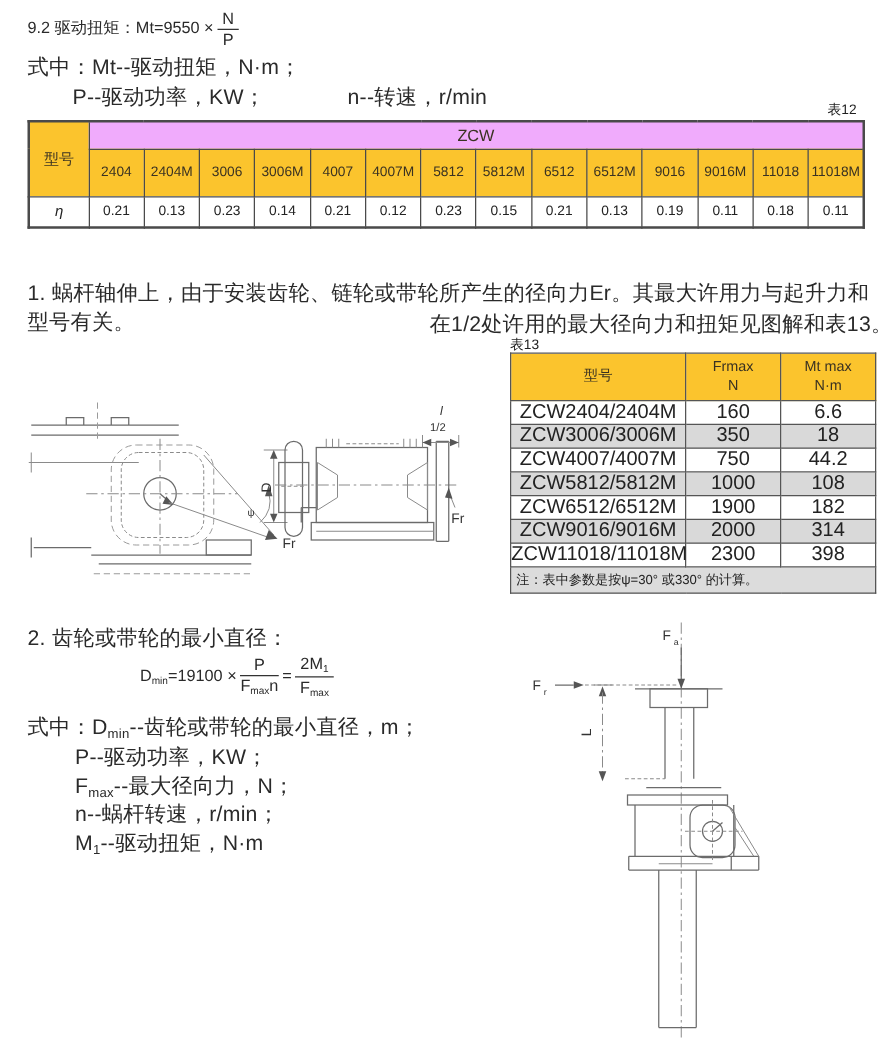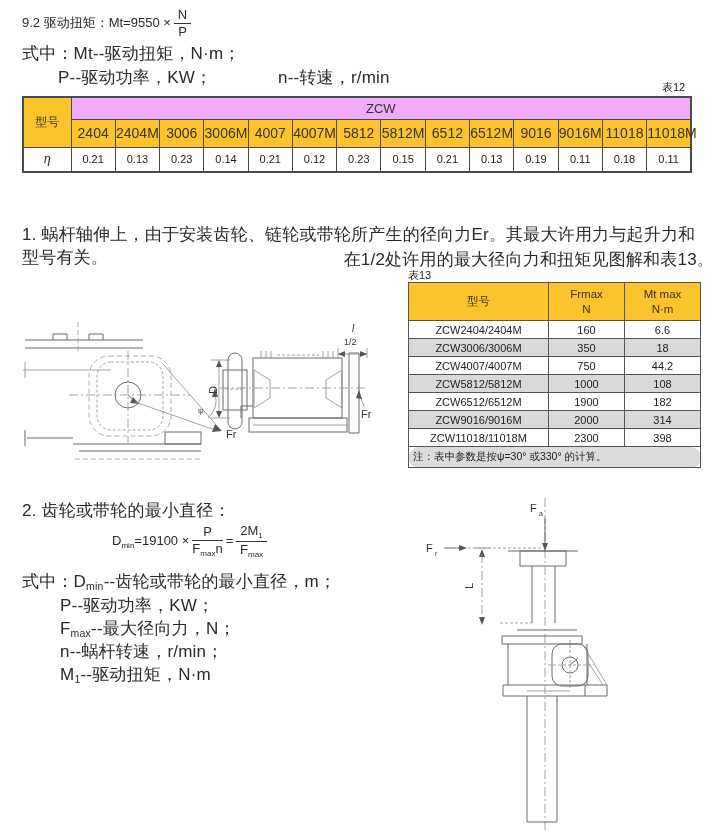--- a/index.html
+++ b/index.html
@@ -18,31 +18,31 @@
   .frac .num { display:block; border-bottom:1px solid #333; padding:0 4px 1px; }
   .frac .den { display:block; padding-top:1px; }
   .formula { font-size:13px; color:#2a2a2a; }
 
   
   table { border-collapse:collapse; table-layout:fixed; }
   #table12 { width:670px; border:2px solid #4a4a4a; }
   #table12 th, #table12 td { border:1px solid #4a4a4a; text-align:center; vertical-align:middle; font-weight:normal; }
   #table12 .zcw-cell { height:22px; font-size:13px; background:#f0abfc; color:#3a3222; }
   #table12 .model-head { width:48px; background:#FBC42D; font-size:12px; color:#3a3222; }
-  #table12 .model-cell { height:28px; font-size:14px; background:#FBC42D; color:#3a3222; }
+  #table12 .model-cell { height:38px; font-size:11px; background:#FBC42D; color:#3a3222; }
   #table12 .val-cell { height:25px; font-size:11px; background:#fff; color:#222; }
   #table12 .eta-cell { font-size:12px; font-style:italic; background:#fff; }
 
   #table13 { width:292px; border:1.5px solid #555; }
   #table13 th, #table13 td { border:1px solid #555; text-align:center; vertical-align:middle; font-weight:normal; }
   #table13 th { background:#FBC42D; font-size:11.5px; color:#3a3222; height:38px; line-height:1.25; }
-  #table13 td { font-size:11px; height:18px; color:#222; }
+  #table13 td { font-size:16px; height:18px; color:#222; }
   #table13 tr.alt td { background:#D9D9D9; }
   #table13 tr.plain td { background:#fff; }
-  #table13 .note-cell { background:#DCDCDC; text-align:left; font-size:10.5px; padding:3px 4px; height:20px; color:#222;border-radius:10px; }
+  #table13 .note-cell { background:#DCDCDC; text-align:left; font-size:10.5px; padding:3px 4px; height:20px; color:#222; }
   #table13 col.c1 { width:140px; } #table13 col.c2 { width:76px; } #table13 col.c3 { width:76px; }
 
   .h10 { font-size:15px; font-weight:bold; color:#111; letter-spacing:0.3px; }
 
   
   svg { display:block; }
   .ln   { stroke:#6b6b6b; fill:none; stroke-width:1; }
   .lnt  { stroke:#8a8a8a; fill:none; stroke-width:0.8; }
   .fillp{ fill:#555; stroke:none; }
   .cdash{ stroke:#8a8a8a; fill:none; stroke-width:0.8; stroke-dasharray:9 3 2 3; }

